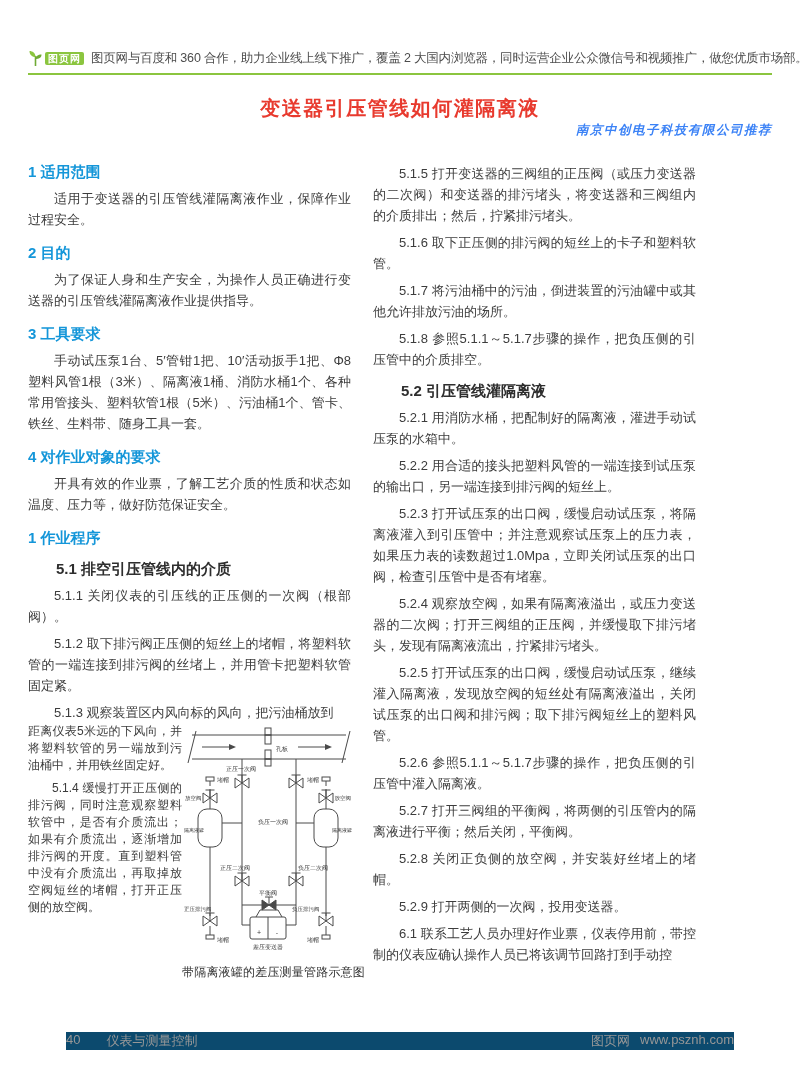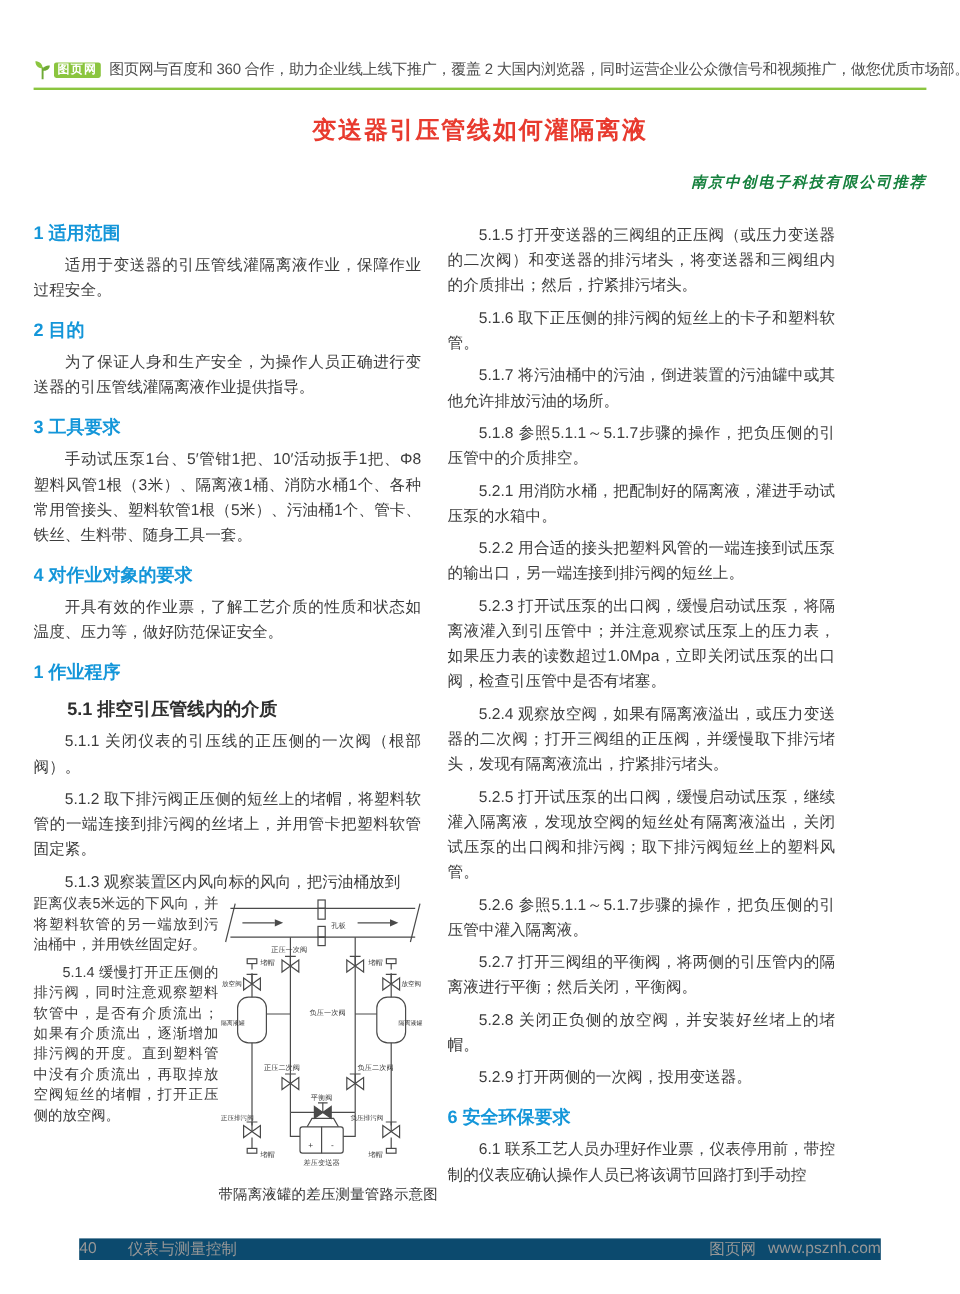--- a/index.html
+++ b/index.html
@@ -12,22 +12,22 @@
   .promo-row{display:flex;align-items:center;gap:7px;}
   .logo{display:inline-flex;align-items:center;gap:2px;flex-shrink:0;}
   .logo-box{background:#8bc53f;color:#fff;font-size:10px;font-weight:bold;
     padding:2px 3px 1px;border-radius:2px;letter-spacing:1px;line-height:1;}
   .tagline{font-size:12.5px;color:#4c4c4c;white-space:nowrap;letter-spacing:-0.2px;}
   .green-rule{height:2px;background:#8bc53f;margin-top:6px;}
   
   .title{text-align:center;color:#e83a2e;font-size:20px;font-weight:bold;
     margin:20px 0 0;letter-spacing:1.5px;}
   .byline{text-align:right;font-family:"Liberation Serif","DejaVu Serif",serif;
-    font-style:italic;font-weight:bold;font-size:12.5px;color:#15803d;
-    margin-top:22px;letter-spacing:1.5px;}
+    font-style:italic;font-weight:bold;font-size:12.5px;color:#3b82f6;
+    letter-spacing:1.5px;}
   
   .cols{display:flex;gap:22px;margin-top:24px;height:818px;overflow:hidden;}
   .col{width:323px;flex-shrink:0;}
   .col > :first-child{margin-top:0;}
   .h-blue{color:#1496d9;font-size:15px;font-weight:bold;margin:14px 0 6px;}
   .h-sub{font-size:15px;font-weight:bold;color:#2e2e2e;margin:12px 0 4px;padding-left:28px;}
   .p{font-size:13px;line-height:21px;text-align:justify;text-indent:2em;
      margin:6px 0;color:#3c3c3c;}
   .p-nogap{margin-bottom:0;}
   
@@ -189,31 +189,31 @@
         </div>
       </div>
     </section>
 
     <section class="col">
       <p class="p">5.1.5 打开变送器的三阀组的正压阀（或压力变送器的二次阀）和变送器的排污堵头，将变送器和三阀组内的介质排出；然后，拧紧排污堵头。</p>
       <p class="p">5.1.6 取下正压侧的排污阀的短丝上的卡子和塑料软管。</p>
       <p class="p">5.1.7 将污油桶中的污油，倒进装置的污油罐中或其他允许排放污油的场所。</p>
       <p class="p">5.1.8 参照5.1.1～5.1.7步骤的操作，把负压侧的引压管中的介质排空。</p>
 
+      <h3 class="h-sub">5.2 引压管线灌隔离液</h3>
       <p class="p">5.2.1 用消防水桶，把配制好的隔离液，灌进手动试压泵的水箱中。</p>
       <p class="p">5.2.2 用合适的接头把塑料风管的一端连接到试压泵的输出口，另一端连接到排污阀的短丝上。</p>
       <p class="p">5.2.3 打开试压泵的出口阀，缓慢启动试压泵，将隔离液灌入到引压管中；并注意观察试压泵上的压力表，如果压力表的读数超过1.0Mpa，立即关闭试压泵的出口阀，检查引压管中是否有堵塞。</p>
       <p class="p">5.2.4 观察放空阀，如果有隔离液溢出，或压力变送器的二次阀；打开三阀组的正压阀，并缓慢取下排污堵头，发现有隔离液流出，拧紧排污堵头。</p>
       <p class="p">5.2.5 打开试压泵的出口阀，缓慢启动试压泵，继续灌入隔离液，发现放空阀的短丝处有隔离液溢出，关闭试压泵的出口阀和排污阀；取下排污阀短丝上的塑料风管。</p>
       <p class="p">5.2.6 参照5.1.1～5.1.7步骤的操作，把负压侧的引压管中灌入隔离液。</p>
       <p class="p">5.2.7 打开三阀组的平衡阀，将两侧的引压管内的隔离液进行平衡；然后关闭，平衡阀。</p>
       <p class="p">5.2.8 关闭正负侧的放空阀，并安装好丝堵上的堵帽。</p>
       <p class="p">5.2.9 打开两侧的一次阀，投用变送器。</p>
 
-      <h2 class="h-blue">6 安全环保要求</h2>
       <p class="p">6.1 联系工艺人员办理好作业票，仪表停用前，带控制的仪表应确认操作人员已将该调节回路打到手动控</p>
     </section>
   </main>
 
   <footer class="pfooter">
     <div class="f-left">
       <span>40</span>
       <span>仪表与测量控制</span>
     </div>
     <div class="f-right">

